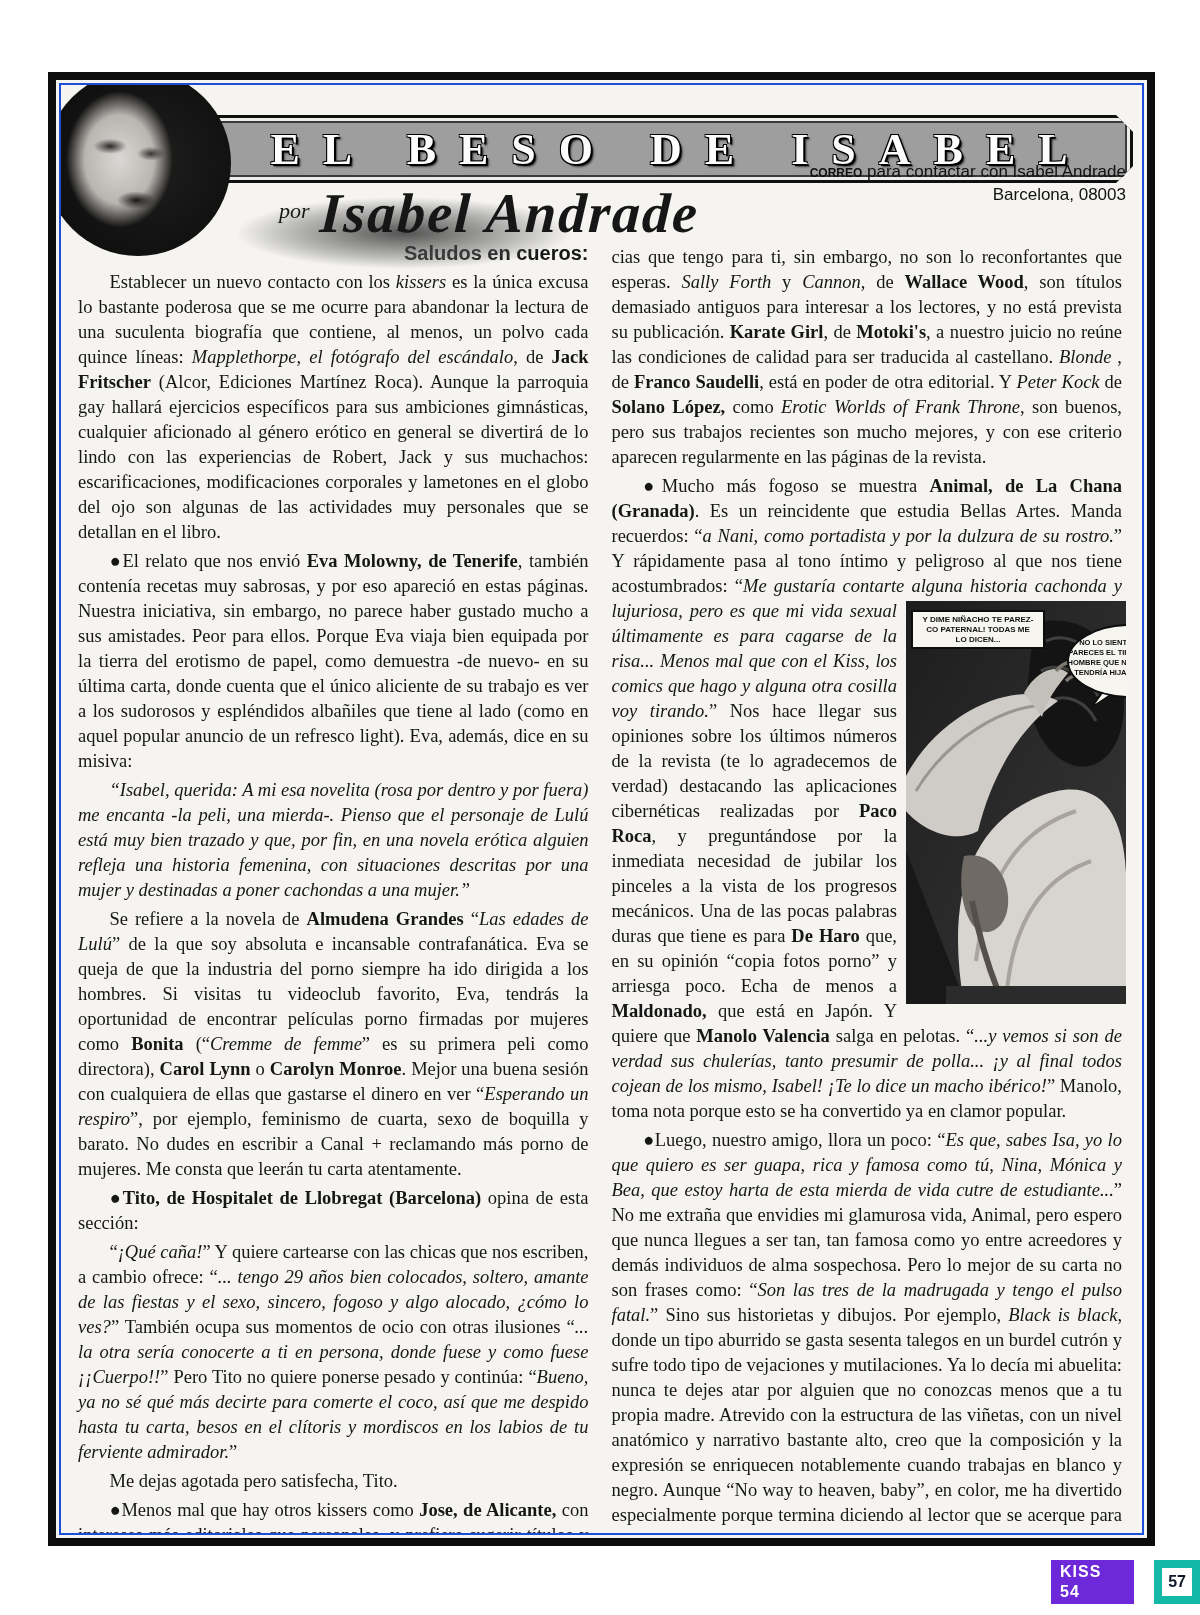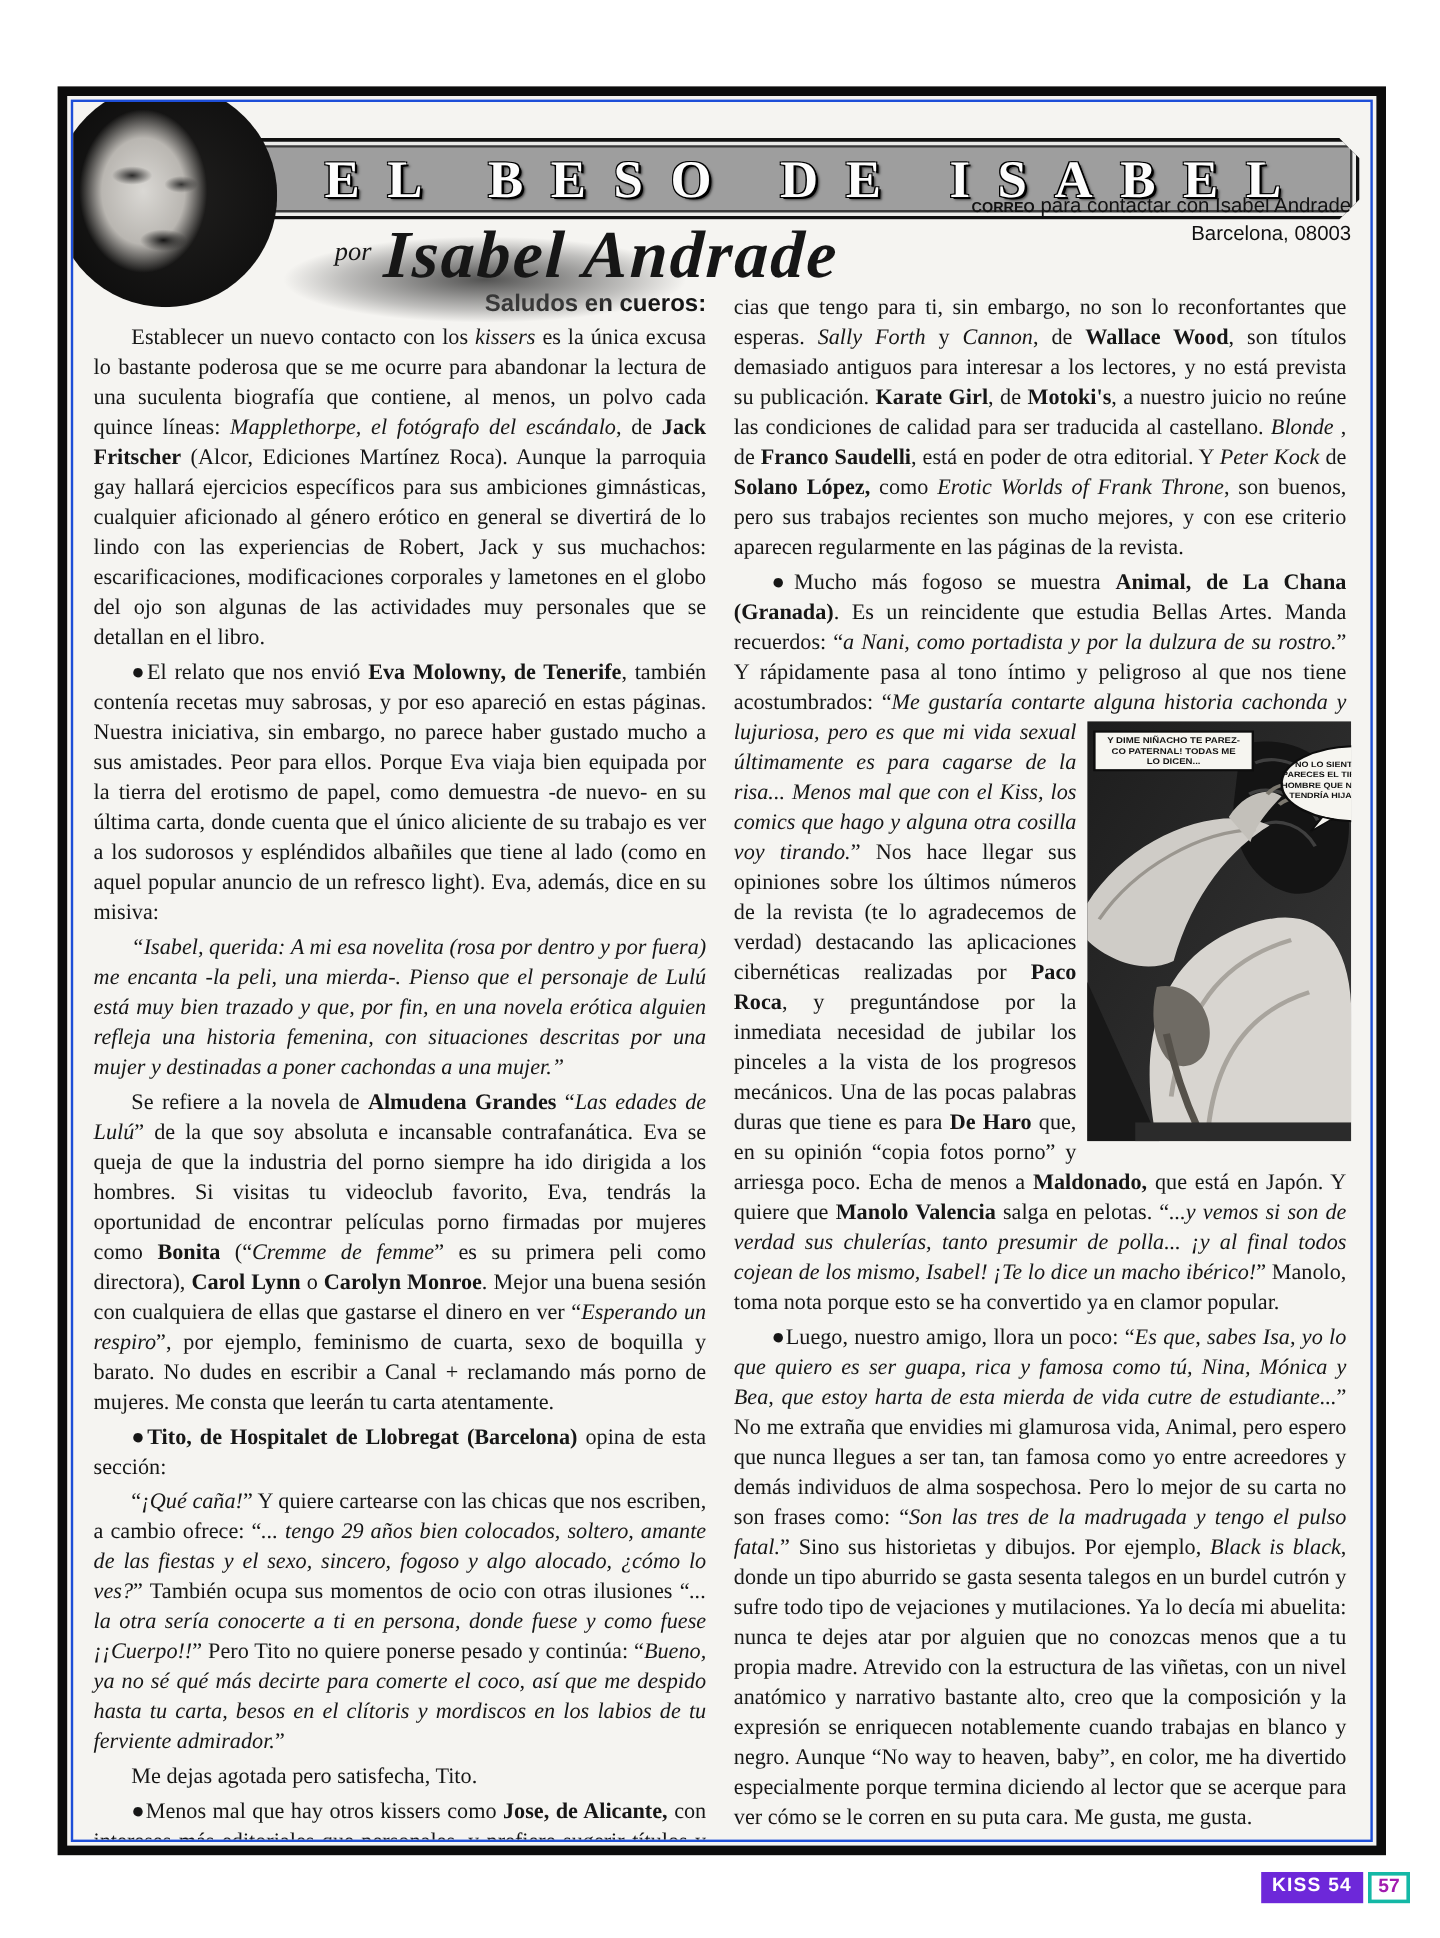--- a/index.html
+++ b/index.html
@@ -37,28 +37,28 @@
   .cols{display:flex;gap:15px;padding:4px 16px 0 13px;}
   .col{flex:1 1 0;text-align:justify;font-size:18.5px;line-height:25px;hyphens:auto;}
   .col p{margin:4px;text-indent:1.7em;}
   .col p.no-indent{text-indent:0;}
   .col-heading{font-family:"Liberation Sans",sans-serif;font-weight:bold;font-size:20px;
           text-align:right;padding-right:4px;line-height:25px;}
   .r-b{font-weight:bold;}
   .r-i{font-style:italic;}
   
   .float-spacer{float:right;width:1px;height:360px;}
-  .comic-float{float:right;clear:right;width:220px;height:350px;margin:0 0 6px 9px;}
+  .comic-float{float:right;clear:right;width:220px;height:403px;margin:0 0 6px 9px;}
   .comic-float svg{display:block;width:100%;height:100%;}
   .bubble-text{font-family:"Liberation Sans",sans-serif;font-weight:bold;}
   
   .footer-badge{position:absolute;left:1051px;top:1560px;display:flex;align-items:stretch;
           font-family:"Liberation Sans",sans-serif;font-weight:bold;font-size:16px;line-height:20px;}
   .badge-kiss{background:#6d28d9;color:#ffffff;padding:2px 9px;letter-spacing:1px;}
-  .badge-num{background:#ffffff;color:#a21caf;border:3px solid #14b8a6;padding:0 6px;margin-left:4px;
+  .badge-num{background:#ffffff;color:#0f172a;border:8px solid #14b8a6;padding:0 6px;margin-left:20px;
           display:flex;align-items:center;}
 </style>
 </head>
 <body>
 
 <div class="page">
   <div class="frame">
     <div class="frame-inner">
 
       <div class="header">

